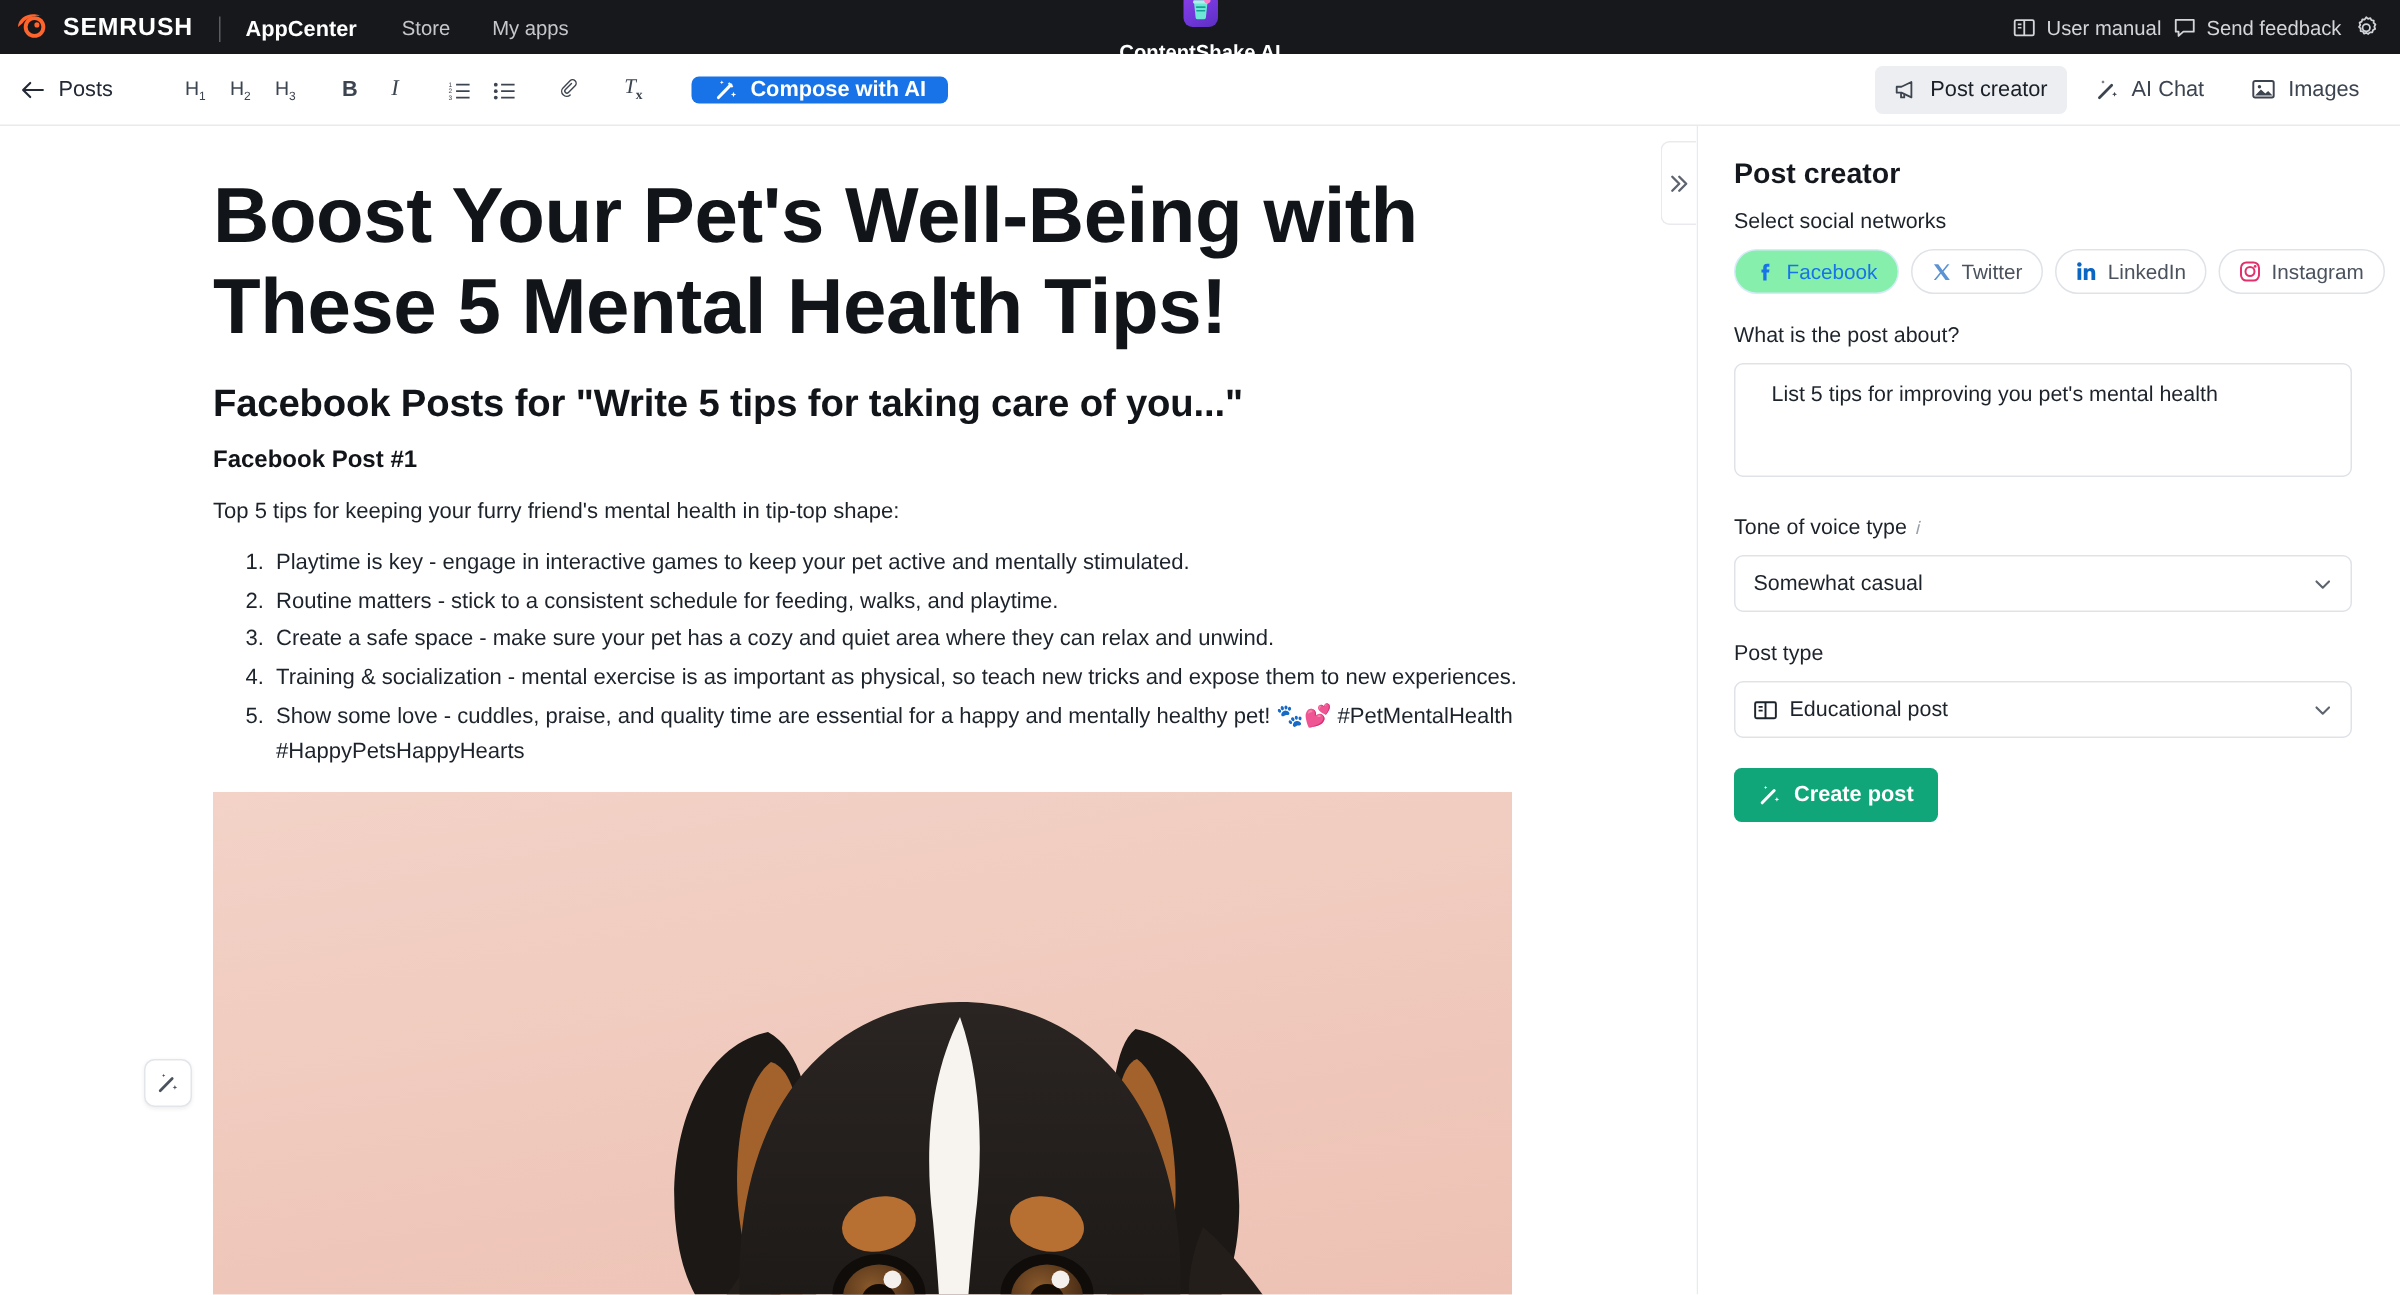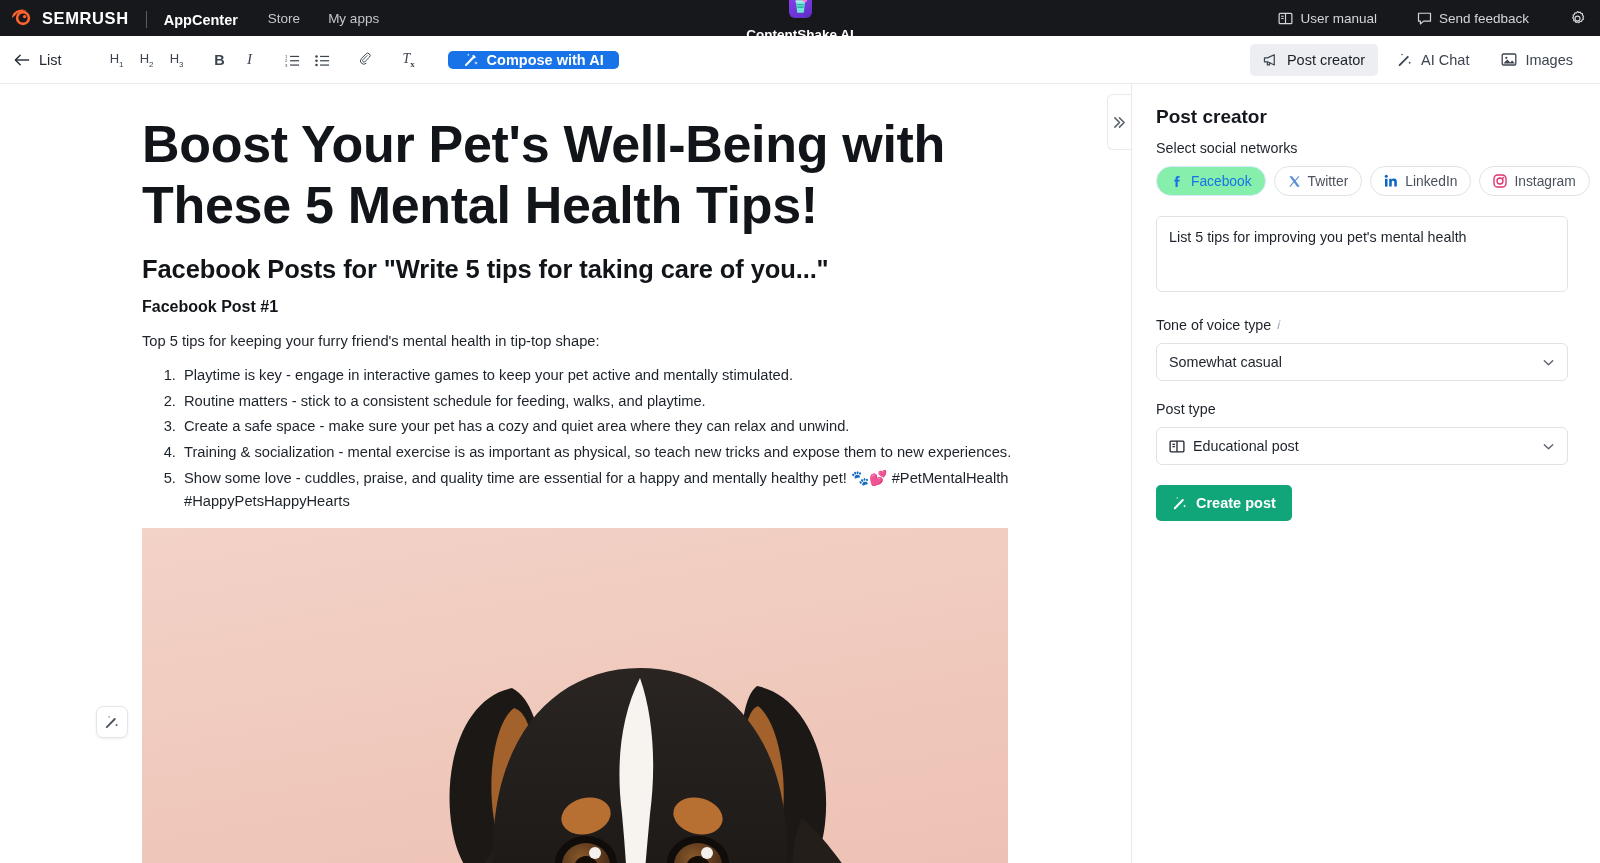--- a/index.html
+++ b/index.html
@@ -27,21 +27,21 @@
   .center-app {
     position: absolute; left: 0; right: 0; margin: 0 auto;
     width: 260px; display: flex; align-items: center; justify-content: center; gap: 9px; flex-direction: column;
   }
   .app-icon {
     width: 23px; height: 23px; border-radius: 6px;
     background: linear-gradient(150deg, #8b3fe8 0%, #6f36d8 60%, #5b2fc0 100%);
     display: flex; align-items: center; justify-content: center; position: relative;
   }
   .app-name { font-size: 13.5px; font-weight: bold; color: #fff; }
-  .topright { margin-left: auto; display: flex; align-items: center; gap: 40px; padding-right: 14px; }
+  .topright { margin-left: auto; display: flex; align-items: center; gap: 8px; padding-right: 14px; }
   .topright-item { display: flex; align-items: center; gap: 7px; color: #d3d5d9; font-size: 13.5px; cursor: pointer; }
   .gear-btn { display: flex; align-items: center; cursor: pointer; }
 
   
   .toolbar {
     height: 48px; flex: 0 0 48px; background: #fff;
     border-bottom: 1px solid #e8eaed;
     display: flex; align-items: center; position: relative; padding: 0 14px;
   }
   .back-btn { display: flex; align-items: center; gap: 8px; font-size: 14.5px; color: #232a35; cursor: pointer; margin-right: 40px; }
@@ -110,21 +110,21 @@
   .field-label { font-size: 14.3px; color: #1d232b; margin-bottom: 10px; display: flex; align-items: center; gap: 5px; }
   .networks { display: flex; gap: 8px; margin-bottom: 20px; }
   .net-pill {
     display: flex; align-items: center; gap: 7px; height: 30px; padding: 0 13px;
     border: 1px solid #dfe3e8; border-radius: 16px; background: #fff;
     font-size: 13.8px; color: #4a525d; cursor: pointer; white-space: nowrap;
   }
   .net-pill.selected { background: #86efac; border-color: #d8eaf9; color: #1873e8; }
   .ta {
     width: 100%; height: 76px; border: 1px solid #dfe3e8; border-radius: 6px;
-    padding: 10px 12px; font-size: 14.3px; color: #1d232b; resize: none;
+    padding: 10px 24px; font-size: 14.3px; color: #1d232b; resize: none;
     font-family: "Liberation Sans", sans-serif; outline: none; margin-bottom: 20px;
     line-height: 1.4;
   }
   .sel-wrap { position: relative; margin-bottom: 20px; }
   .sel {
     width: 100%; height: 38px; border: 1px solid #dfe3e8; border-radius: 6px;
     background: #fff; display: flex; align-items: center; padding: 0 12px; gap: 8px;
     font-size: 14.3px; color: #1d232b; cursor: pointer;
   }
   .sel .chev { margin-left: auto; color: #5d646e; }
@@ -197,21 +197,21 @@
       </div>
     </div>
   </div>
 
   <div class="toolbar">
     <div class="back-btn">
       <svg width="17" height="14" viewBox="0 0 18 14">
         <line x1="1.5" y1="7" x2="16" y2="7" stroke="#232a35" stroke-width="1.5"></line>
         <polyline points="6.5,2 1.5,7 6.5,12" fill="none" stroke="#232a35" stroke-width="1.5" stroke-linecap="round" stroke-linejoin="round"></polyline>
       </svg>
-      <span>List</span>
+      <span>Posts</span>
     </div>
 
     <div class="tool-group">
       <div class="tbtn">
         <span style="font-size:13px;font-weight:500">H<sub style="font-size:8px">1</sub></span>
       </div>
       <div class="tbtn">
         <span style="font-size:13px;font-weight:500">H<sub style="font-size:8px">2</sub></span>
       </div>
       <div class="tbtn">
@@ -415,20 +415,21 @@
         <div class="net-pill">
           <svg width="14" height="14" viewBox="0 0 14 14">
             <rect x="1" y="1" width="12" height="12" rx="3.6" fill="none" stroke="#e1306c" stroke-width="1.35"></rect>
             <circle cx="7" cy="7" r="3" fill="none" stroke="#e1306c" stroke-width="1.35"></circle>
             <circle cx="10.4" cy="3.6" r="0.95" fill="#e1306c"></circle>
           </svg>
           <span>Instagram</span>
         </div>
       </div>
 
+      <div class="field-label">What is the post about?</div>
       <textarea class="ta" placeholder="What is the post about?" style="">List 5 tips for improving you pet's mental health</textarea>
 
       <div class="field-label">
         <span>Tone of voice type</span>
         <span class="info-i">ℹ</span>
       </div>
       <div class="sel-wrap">
         <div class="sel">
           <span>Somewhat casual</span>
           <svg class="chev" width="13" height="13" viewBox="0 0 14 14">

